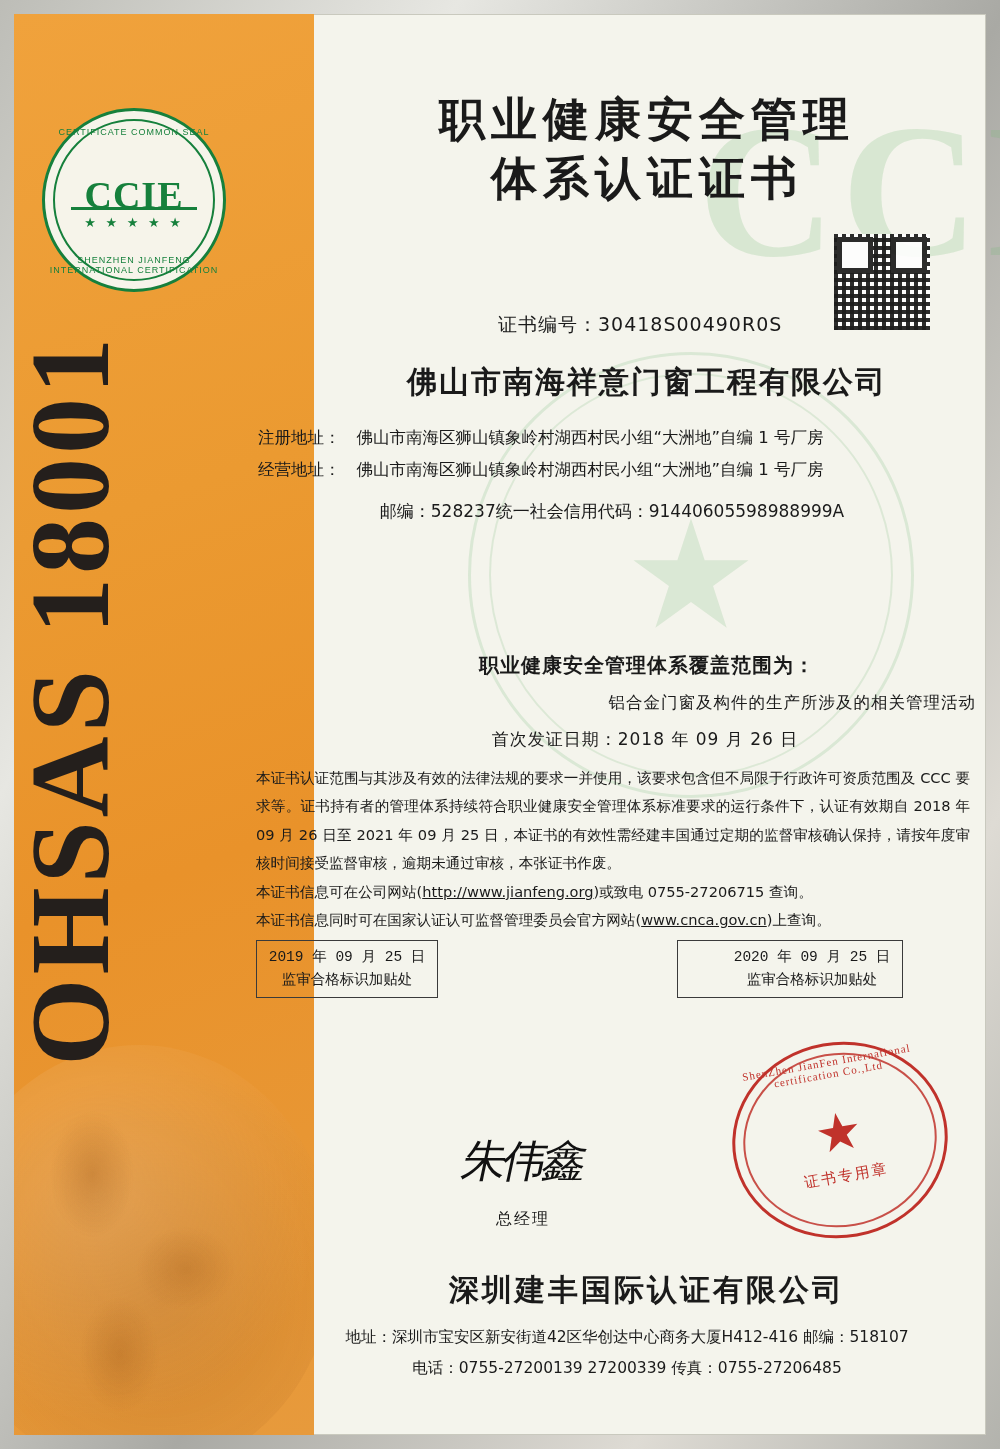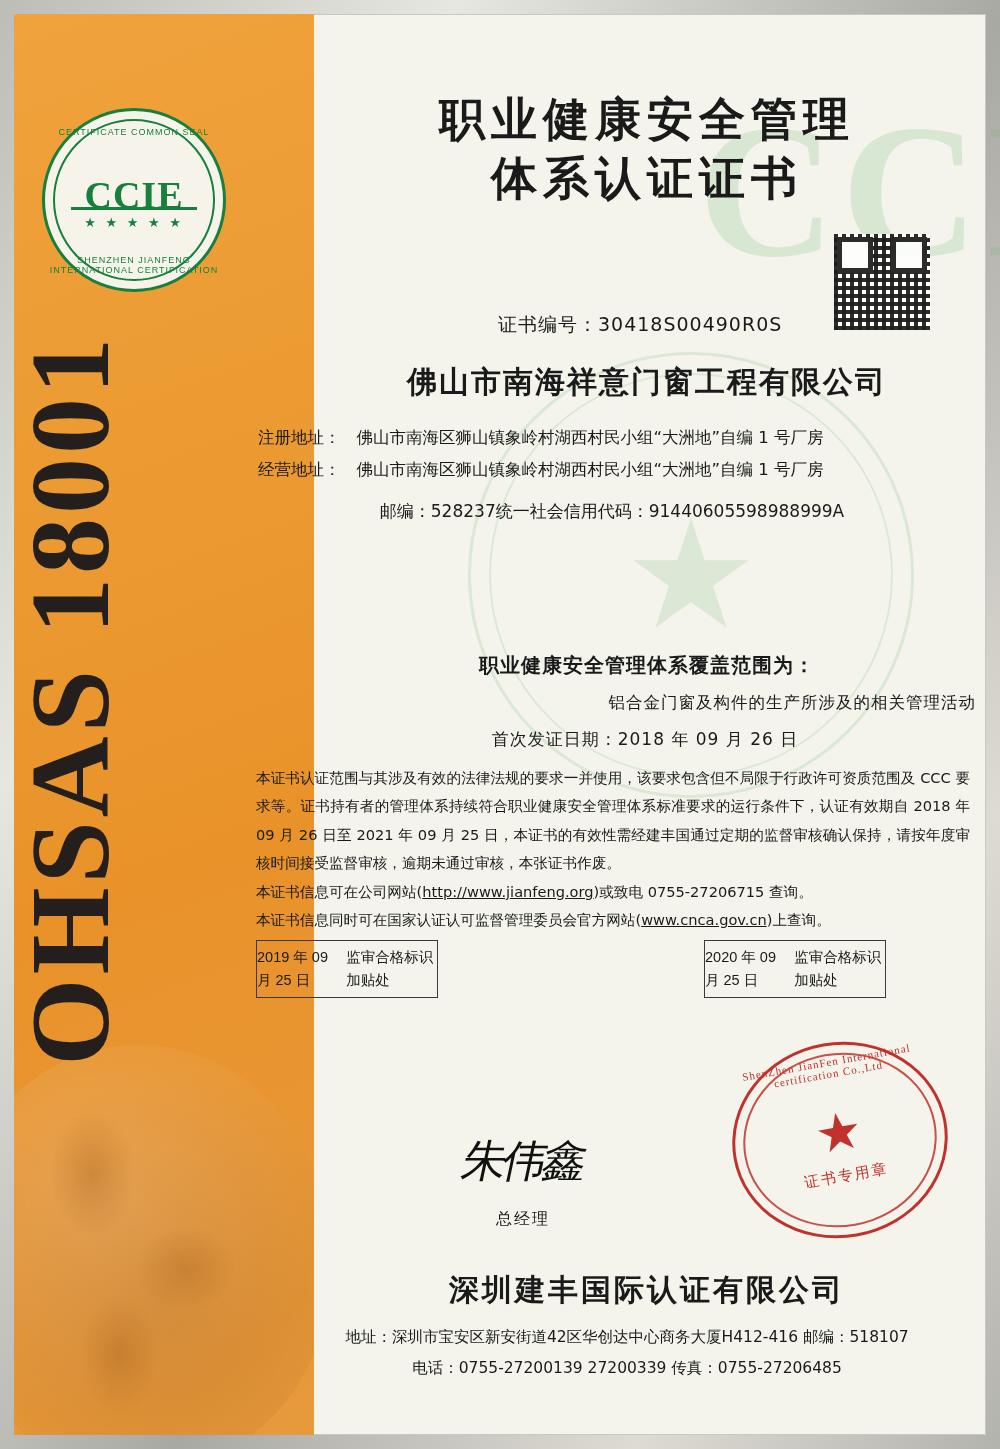--- a/index.html
+++ b/index.html
@@ -166,25 +166,25 @@
     position:absolute;left:-62px;right:6px;top:742px;
     font-family:"DejaVu Sans", sans-serif;font-size:14.6px;color:#1a1a1a;line-height:1.95;
     text-align:justify;
   }
   .fineprint a{color:#1a1a1a;text-decoration:underline;}
   .stamp-boxes{
     position:absolute;left:-62px;right:6px;top:918px;height:60px;
   }
   .stamp-box{
     position:absolute;width:180px;height:56px;border:1px solid #3a3a3a;
-    font-family:Liberation Sans, sans-serif;font-size:14.5px;color:#1a1a1a;
-    display:flex;align-items:center;justify-content:center;line-height:1.6;
+    font-family:Liberation Mono, monospace;font-size:14.5px;color:#1a1a1a;
+    display:flex;flex-direction:column;align-items:center;justify-content:center;line-height:1.6;
   }
   .stamp-box.left{left:0;}
-  .stamp-box.right{right:84px;}
+  .stamp-box.right{right:67px;padding-left:44px;}
   .signature{
     position:absolute;left:90px;top:1110px;width:230px;text-align:center;
   }
   .sig-glyph{
     font-family:"DejaVu Serif", serif;font-size:44px;color:#111;
     transform:skewX(-12deg);letter-spacing:-4px;
   }
   .sig-label{
     margin-top:18px;font-family:"DejaVu Sans", sans-serif;font-size:16px;color:#1a1a1a;letter-spacing:2px;
   }

